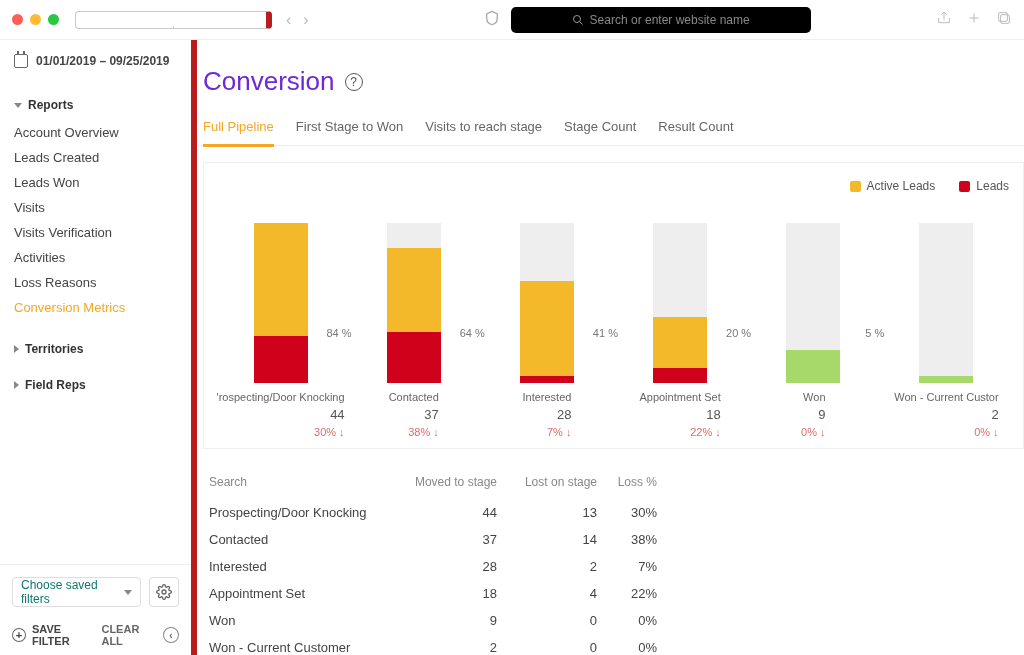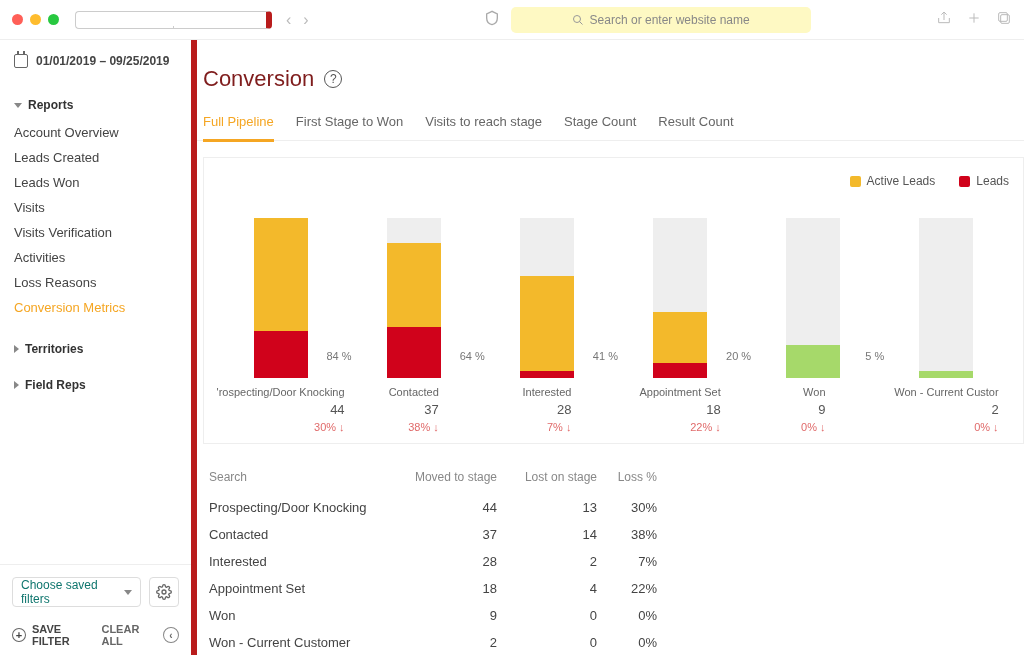--- a/index.html
+++ b/index.html
@@ -11,21 +11,21 @@
   .dot { width: 11px; height: 11px; border-radius: 50%; }
   .dot.red { background: #ff5f57; }
   .dot.yellow { background: #febc2e; }
   .dot.green { background: #28c840; }
   .chrome-icon { width: 20px; height: 18px; border: 1px solid #ccc; border-radius: 4px; display:flex; align-items:center; justify-content:center; }
   .chrome-icon.sidebar::before { content:""; width:5px; height:100%; border-right:1px solid #ccc; }
   .nav-arrows { display:flex; gap:4px; color:#bbb; font-size:16px; }
   .nav-arrows span { padding:0 4px; cursor:default; }
   .chrome-spacer1 { flex: 0 0 150px; }
   .shield { width:18px; text-align:center; color:#999; }
-  .address { flex: 0 0 300px; height: 26px; background:#fef9c3; border-radius:5px; display:flex; align-items:center; justify-content:center; color:#888; gap:6px; font-size:12px; }
+  .address { flex: 0 0 300px; height: 26px; background:#000000; border-radius:5px; display:flex; align-items:center; justify-content:center; color:#888; gap:6px; font-size:12px; }
   .chrome-right { margin-left:auto; display:flex; gap:14px; color:#bbb; }
   .chrome-right svg { width:16px; height:16px; stroke:#bbb; fill:none; stroke-width:1.5; }
 
   
   .app { display:flex; height: calc(655px - 40px); }
   .sidebar { width: 197px; border-right: 6px solid #b91c1c; display:flex; flex-direction:column; padding-top: 14px; }
   .main { flex:1; overflow:auto; padding: 26px 0 0 0; }
 
   
   .date-range { display:flex; align-items:center; gap:8px; color:#444; font-size:12px; font-weight:600; padding: 0 14px 14px; }
@@ -46,41 +46,41 @@
   .filter-select .chev { border-left:4px solid transparent; border-right:4px solid transparent; border-top:5px solid #888; }
   .gear-btn { width:30px; height:30px; border:1px solid #ddd; border-radius:4px; display:flex; align-items:center; justify-content:center; color:#666; }
   .save-row { display:flex; align-items:center; justify-content:space-between; padding-top:16px; font-size:11px; font-weight:600; color:#444; }
   .save-row .plus-circ { width:14px; height:14px; border:1.5px solid #666; border-radius:50%; display:flex; align-items:center; justify-content:center; font-size:11px; line-height:1; }
   .save-row .left { display:flex; align-items:center; gap:6px; }
   .save-row .right { display:flex; align-items:center; color:#666; }
   .collapse-btn { width:16px; height:16px; border:1.5px solid #888; border-radius:50%; display:flex; align-items:center; justify-content:center; font-size:10px; }
 
   
   .page-title { display:flex; align-items:center; gap:10px; padding: 0 0 16px 0; margin-left: 6px; }
-  .page-title h1 { font-size:22px; font-weight:400; color:#7f1d1d; }
+  .page-title h1 { font-size:26px; font-weight:400; color:#6d28d9; }
   .qmark { width:18px; height:18px; border:1.5px solid #555; border-radius:50%; display:flex; align-items:center; justify-content:center; font-size:12px; color:#555; }
 
   .tabs { display:flex; gap:22px; border-bottom:1px solid #eee; padding: 0 0 0 6px; }
   .tab { padding: 6px 0 10px; color:#666; font-size:13px; cursor:pointer; border-bottom:3px solid transparent; margin-bottom:-2px; }
   .tab.active { color:#f5a623; border-bottom-color:#f5a623; }
 
   
   .card { border:1px solid #eee; margin: 16px 0 0 6px; padding: 16px 10px 10px 10px; }
   .legend { display:flex; justify-content:flex-end; gap:24px; font-size:12px; color:#555; padding-right:4px; }
   .leg-item { display:flex; align-items:center; gap:6px; }
   .sw { width:11px; height:11px; border-radius:2px; }
   .sw.yellow { background:#f3b92b; }
   .sw.red { background:#d0021b; }
 
   .chart { display:flex; align-items:flex-end; padding-top:10px; }
   .col { flex:1; display:flex; flex-direction:column; align-items:center; }
   .bar-area { height:180px; display:flex; align-items:flex-end; position:relative; }
   .bar-bg { width:54px; height:160px; background:#eee; position:relative; display:flex; flex-direction:column; justify-content:flex-end; }
   .seg { width:100%; }
-  .pct { position:absolute; right:-44px; bottom:16px; font-size:11px; color:#777; white-space:nowrap; }
+  .pct { position:absolute; right:-44px; bottom:44px; font-size:11px; color:#777; white-space:nowrap; }
   .col-labels { text-align:right; padding-top:8px; }
   .stage-name { font-size:11px; color:#666; white-space:nowrap; }
   .stage-count { font-size:13px; color:#555; padding-top:4px; }
   .stage-loss { font-size:11px; color:#e06a6a; padding-top:4px; }
 
   
   .table-wrap { padding: 20px 6px 0 12px; }
   table { border-collapse:collapse; }
   th { text-align:left; font-weight:400; color:#888; font-size:12px; padding: 6px 12px 10px 0; }
   th.r, td.r { text-align:right; }

